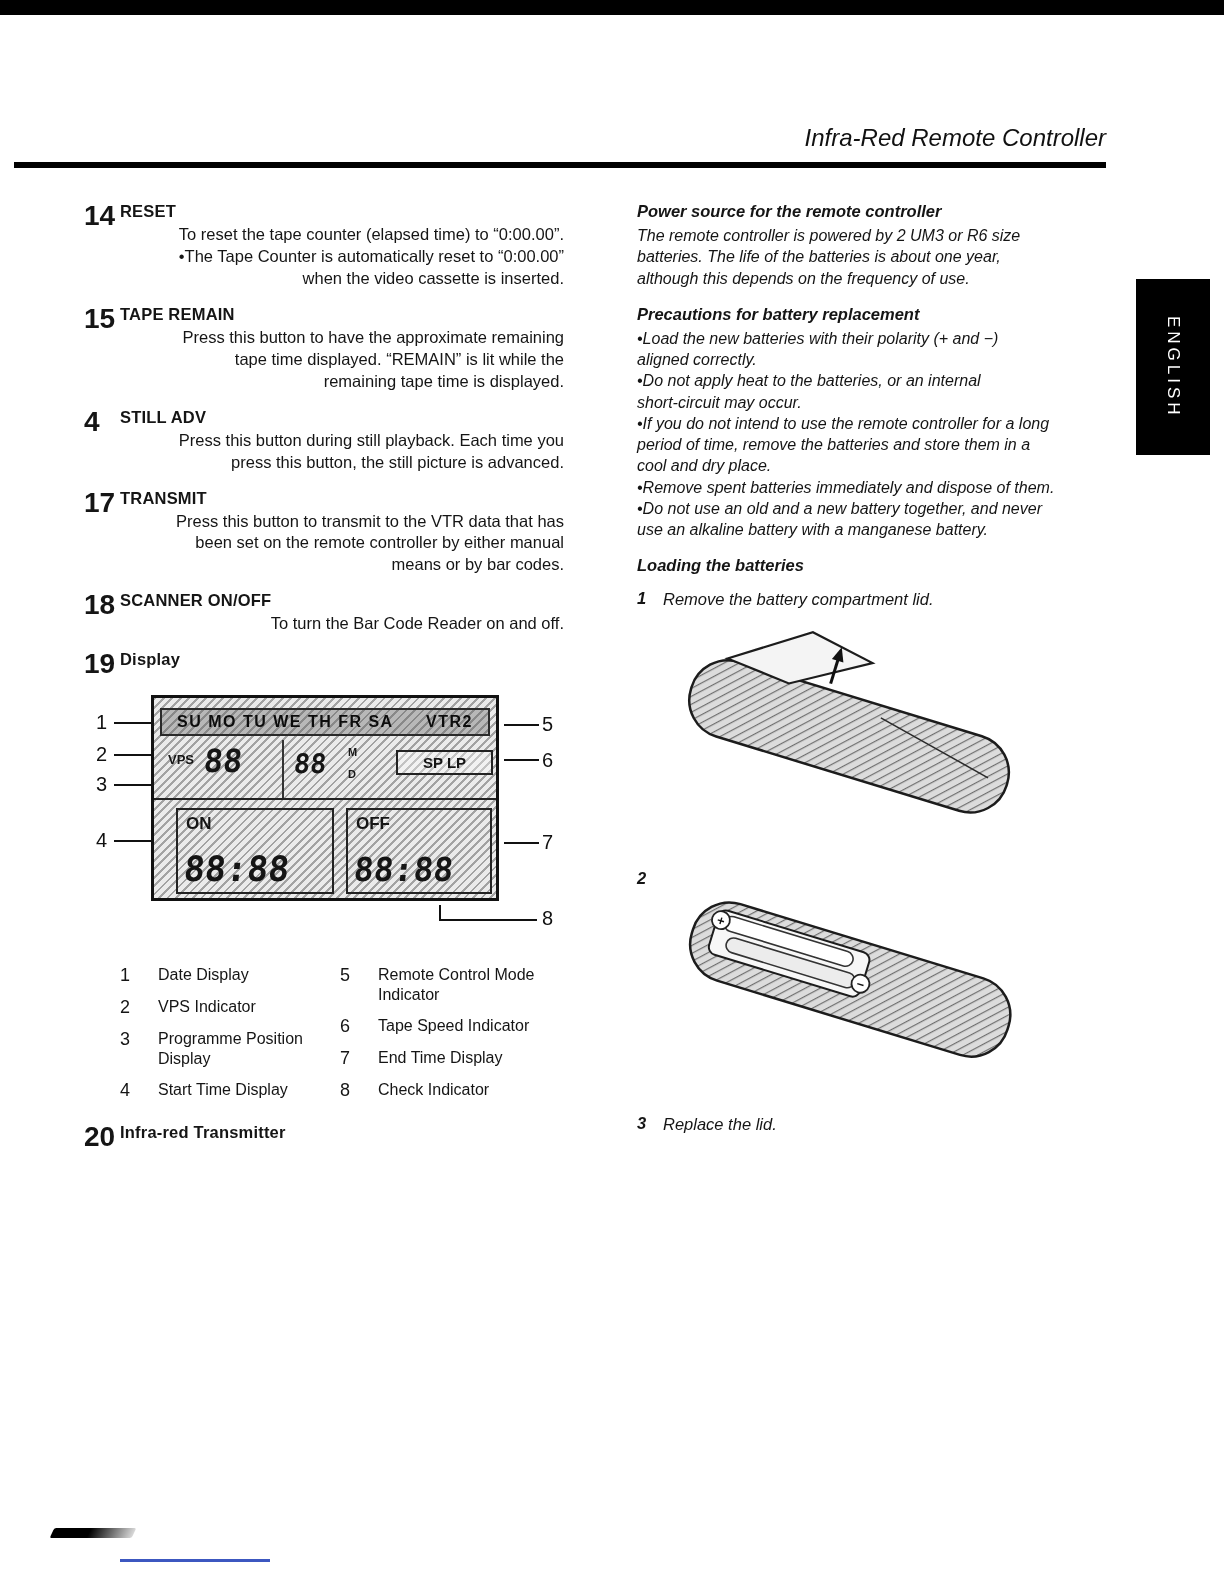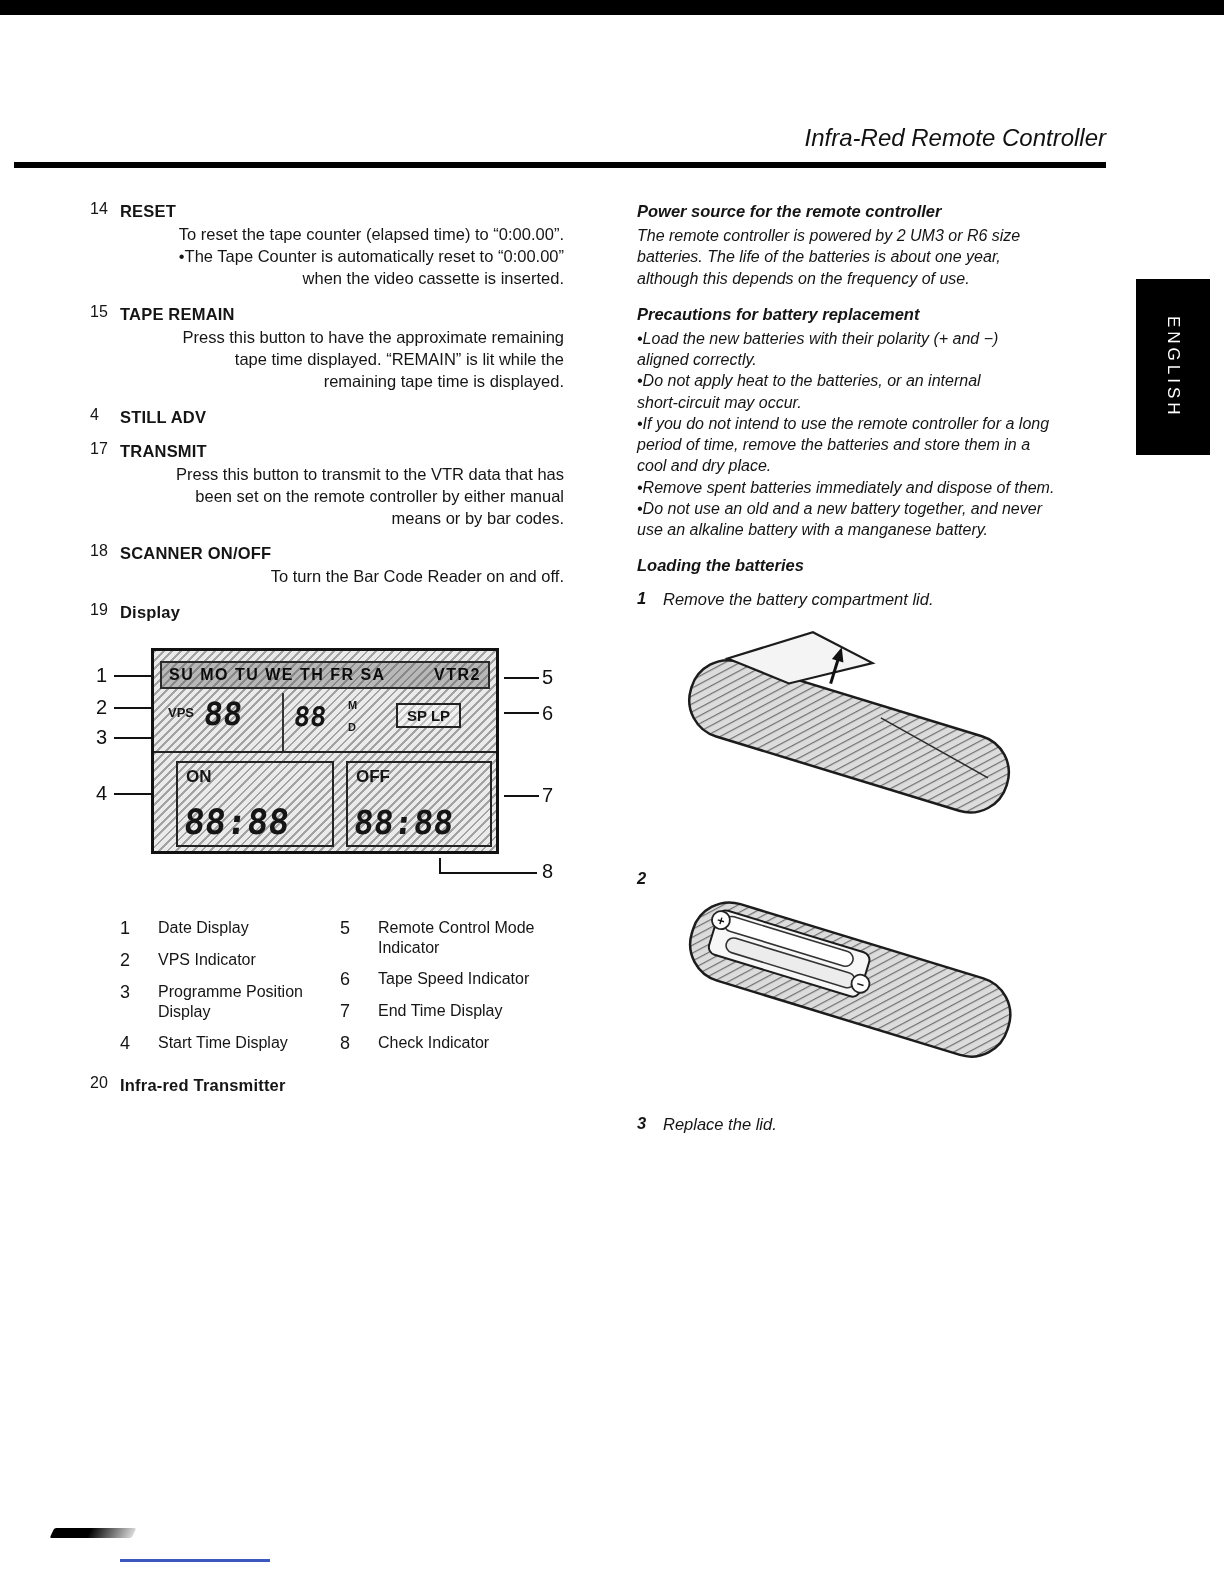--- a/index.html
+++ b/index.html
@@ -9,45 +9,45 @@
     background:#ffffff; overflow:hidden;
     font-family:"Liberation Sans", sans-serif; color:#151515;
   }
   .top-bar { position:absolute; left:0; top:0; width:1224px; height:15px; background:#000; }
   .header-title { position:absolute; top:124px; right:118px; font-style:italic; font-size:24px; color:#111; }
   .header-rule { position:absolute; top:162px; left:14px; width:1092px; height:6px; background:#000; }
 
   
   .left-col { position:absolute; left:84px; top:202px; width:480px; }
   .item { position:relative; padding-left:36px; margin-bottom:15px; }
-  .inum { position:absolute; left:6px; top:-2px; font-weight:normal; font-size:16px; }
+  .inum { position:absolute; left:0; top:-2px; font-weight:bold; font-size:28px; }
   .ititle { font-weight:bold; font-size:16.5px; letter-spacing:.2px; }
   .ibody { font-size:16.5px; line-height:1.33; white-space:pre-line; margin-top:3px;text-align:right; }
 
   
   .diagram { position:relative; height:248px; margin-top:26px; margin-left:-36px; }
   .lcd {
     position:absolute; left:67px; top:0; width:348px; height:206px;
     border:3px solid #111;
     background:#e4e4e4;
     background-image:repeating-linear-gradient(135deg, rgba(40,40,40,.35) 0 2px, rgba(255,255,255,.25) 2px 6px);
   }
   .days-row {
     position:absolute; left:6px; right:6px; top:10px; height:28px;
-    display:flex; align-items:center; padding:0 7px;
+    display:flex; align-items:center; padding:0 15px;
     border:2px solid #2a2a2a; background:rgba(90,90,90,.35);
     font-weight:bold; font-size:16px; letter-spacing:1.5px; color:#0c0c0c;
   }
   .days-row .days { flex:1; }
   .vps-label { position:absolute; left:14px; top:54px; font-size:13px; font-weight:bold; }
   .seg { font-family:"DejaVu Sans Mono", monospace; font-weight:bold; transform:skewX(-6deg); color:#151515; }
   .prog-digits { position:absolute; left:50px; top:44px; font-size:32px; }
   .date-digits { position:absolute; left:140px; top:50px; font-size:27px; }
   .md-marks { position:absolute; left:194px; top:48px; display:flex; flex-direction:column; gap:10px; font-size:11px; font-weight:bold; }
-  .speed-box { position:absolute; left:242px; top:52px; border:2px solid #222; padding:2px 9px; font-weight:bold; font-size:15px; background:rgba(255,255,255,.35); }
+  .speed-box { position:absolute; left:242px; top:52px; border:2px solid #222; padding:2px 25px; font-weight:bold; font-size:15px; background:rgba(255,255,255,.35); }
   .lcd-divider { position:absolute; left:0; right:0; top:100px; height:2px; background:#222; }
   .vdiv { position:absolute; left:128px; top:42px; width:2px; height:58px; background:#333; }
   .on-box  { position:absolute; left:22px;  top:110px; width:158px; height:86px; border:2px solid #222; }
   .off-box { position:absolute; left:192px; top:110px; width:146px; height:86px; border:2px solid #222; }
   .onoff-label { position:absolute; left:8px; top:4px; font-weight:bold; font-size:17px; }
   .big-time { position:absolute; left:6px; bottom:3px; font-size:35px; }
   .off-box .big-time { font-size:33px; }
 
   .co { position:absolute; font-size:20px; color:#111; }
   .co-l { left:12px; } .co-r { left:458px; }
@@ -112,20 +112,22 @@
       <span class="inum">15</span>
       <span class="ititle">TAPE REMAIN</span>
       <div class="ibody">Press this button to have the approximate remaining
 tape time displayed. “REMAIN” is lit while the
 remaining tape time is displayed.</div>
     </div>
 
     <div class="item">
       <span class="inum">4</span>
       <span class="ititle">STILL ADV</span>
+      <div class="ibody">Press this button during still playback. Each time you
+press this button, the still picture is advanced.</div>
     </div>
 
     <div class="item">
       <span class="inum">17</span>
       <span class="ititle">TRANSMIT</span>
       <div class="ibody">Press this button to transmit to the VTR data that has
 been set on the remote controller by either manual
 means or by bar codes.</div>
     </div>
 

